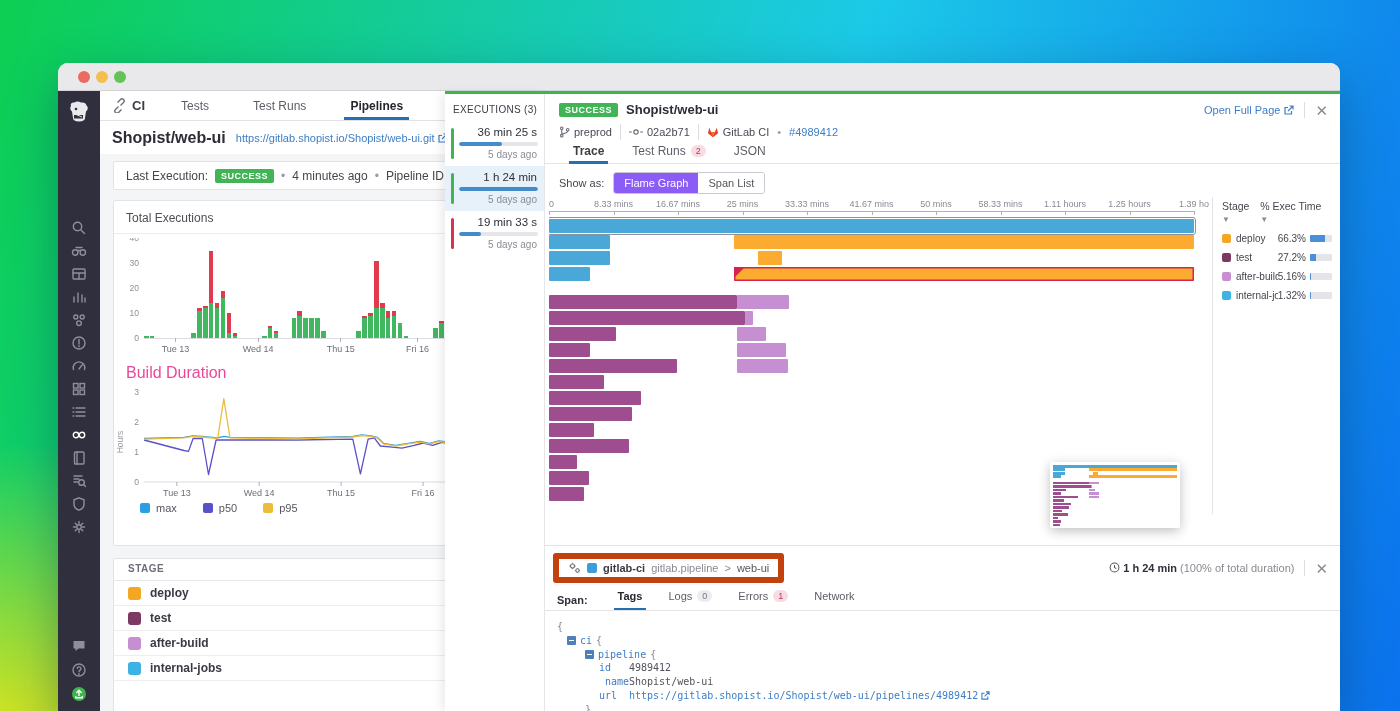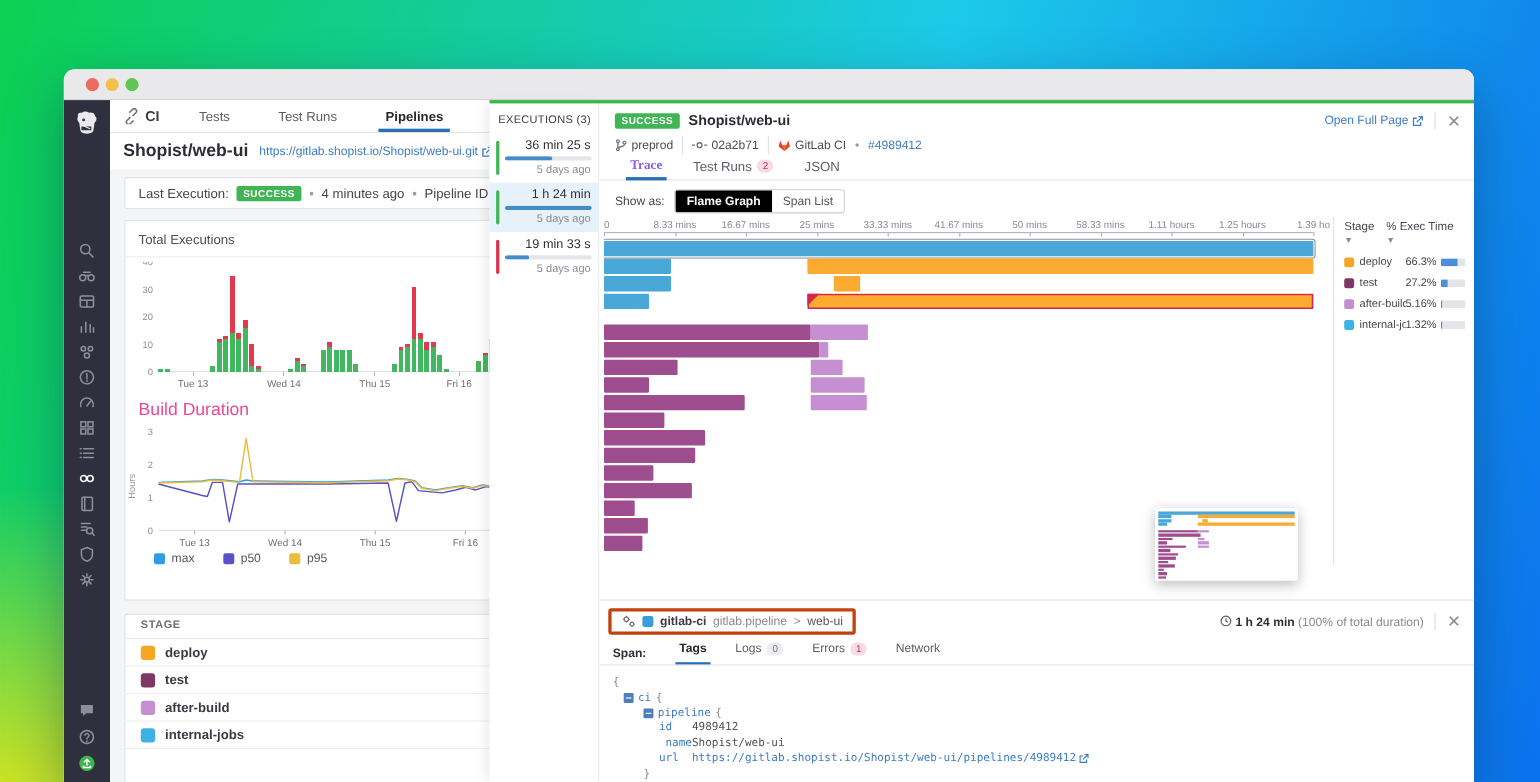--- a/index.html
+++ b/index.html
@@ -76,28 +76,28 @@
   .p-head { position:absolute; left:0; top:0; right:0; height:40px; padding:8px 14px 0; }
   .p-title-row { display:flex; align-items:center; gap:8px; }
   .p-title { font-size:13px; font-weight:bold; color:#2c2c36; }
   .p-head-right { position:absolute; right:12px; top:8px; display:flex; align-items:center; gap:10px; }
   .open-full { font-size:11px; color:#3d7dc6; display:flex; gap:4px; align-items:center; cursor:pointer; }
   .x-close { font-size:15px; color:#8a8a92; cursor:pointer; line-height:1; }
   .p-meta { display:flex; align-items:center; gap:8px; margin-top:7px; font-size:11px; color:#4a4a55; }
   .meta-item { display:flex; align-items:center; gap:4px; }
   .p-tabs { position:absolute; left:0; top:44px; right:0; height:26px; border-bottom:1px solid #e3e3e8; display:flex; padding-left:14px; }
   .p-tab { position:relative; display:flex; align-items:center; gap:5px; padding:0 14px; font-size:12px; color:#5d5d68; cursor:pointer; }
-  .p-tab.active { color:#8b5cf6; font-weight:bold;font-family:Liberation Serif, serif; }
+  .p-tab.active { color:#404040; font-weight:bold; }
   .p-tab.active::after { content:""; position:absolute; left:10px; right:10px; bottom:-1px; height:3px; background:#2470b3; }
   .pill { font-size:9px; padding:1px 5px; border-radius:7px; background:#ececf0; color:#75757d; }
   .pill.err { background:#f9dbe3; color:#c2335a; }
   .showas { position:absolute; left:14px; top:78px; display:flex; align-items:center; gap:9px; font-size:11px; color:#45454f; }
   .seg { display:flex; border:1px solid #c9c9d1; border-radius:3px; overflow:hidden; }
   .seg-btn { padding:4px 10px; font-size:11px; background:#fff; color:#55555e; cursor:pointer; }
-  .seg-btn.active { background:#000000; color:#fff; font-weight:bold; }
+  .seg-btn.active { background:#8b5cf6; color:#fff; font-weight:normal; }
 
   .flame-wrap { position:absolute; left:4px; top:103px; width:661px; height:346px; overflow:hidden; }
   .axis { position:relative; height:15px; width:645px; border-bottom:1px solid #aeb2ba; }
   .axis-tick { position:absolute; bottom:2px; transform:translateX(-50%); font-size:9px; color:#8a8a94; white-space:nowrap; }
   .axis-tick.first { transform:none; }
   .axis-mark { position:absolute; bottom:-4px; width:1px; height:4px; background:#aeb2ba; }
   .flame { position:relative; width:645px; margin-top:7px; }
   .frow { position:relative; height:14px; margin-bottom:2px; }
   .fseg { position:absolute; top:0; height:14px; border-radius:1px; }
   .fseg.selected { outline:1.5px solid #90909a; outline-offset:1px; }
@@ -113,21 +113,21 @@
   .lg-pct { margin-right:4px; }
   .lg-bar { width:22px; height:7px; background:#e4e4e9; border-radius:1px; overflow:hidden; flex:none; }
   .lg-fill { height:7px; background:#4a90d9; }
 
   .minimap { position:absolute; left:505px; top:368px; width:130px; height:66px; background:#fff; box-shadow:0 3px 12px rgba(0,0,0,.25); border-radius:2px; padding:3px; z-index:4; }
   .mrow { position:relative; height:2.6px; margin-bottom:0.9px; }
   .mseg { position:absolute; top:0; height:2.6px; }
 
   .spanpanel { position:absolute; left:0; right:0; top:451px; bottom:0; border-top:1px solid #e2e2e7; }
   .bc-row { display:flex; align-items:center; padding:7px 12px 0 8px; }
-  .bc-chip { display:flex; align-items:center; gap:6px; border:3px solid #c2410c; border-radius:3px; padding:3px 9px; font-size:11px; color:#8a8a92; background:#fff; cursor:pointer; }
+  .bc-chip { display:flex; align-items:center; gap:6px; border:6px solid #c2410c; border-radius:3px; padding:3px 9px; font-size:11px; color:#8a8a92; background:#fff; cursor:pointer; }
   .bc-service { font-weight:bold; color:#3a3a42; }
   .bc-sq { width:10px; height:10px; border-radius:2px; background:#3b9edb; }
   .bc-res { color:#55555e; }
   .bc-right { margin-left:auto; display:flex; align-items:center; gap:10px; font-size:11px; color:#8a8a92; }
   .bc-dur b { color:#2f2f39; }
   .span-tabs { display:flex; align-items:center; padding:6px 12px 0; border-bottom:1px solid #e3e3e8; height:28px; }
   .span-label { font-size:11px; font-weight:bold; color:#2f2f39; margin-right:17px; }
   .s-tab { position:relative; display:flex; align-items:center; gap:5px; padding:0 13px 7px; font-size:11px; color:#5d5d68; cursor:pointer; }
   .s-tab.active { color:#26262e; font-weight:bold; }
   .s-tab.active::after { content:""; position:absolute; left:9px; right:9px; bottom:-1px; height:2px; background:#2470b3; }

